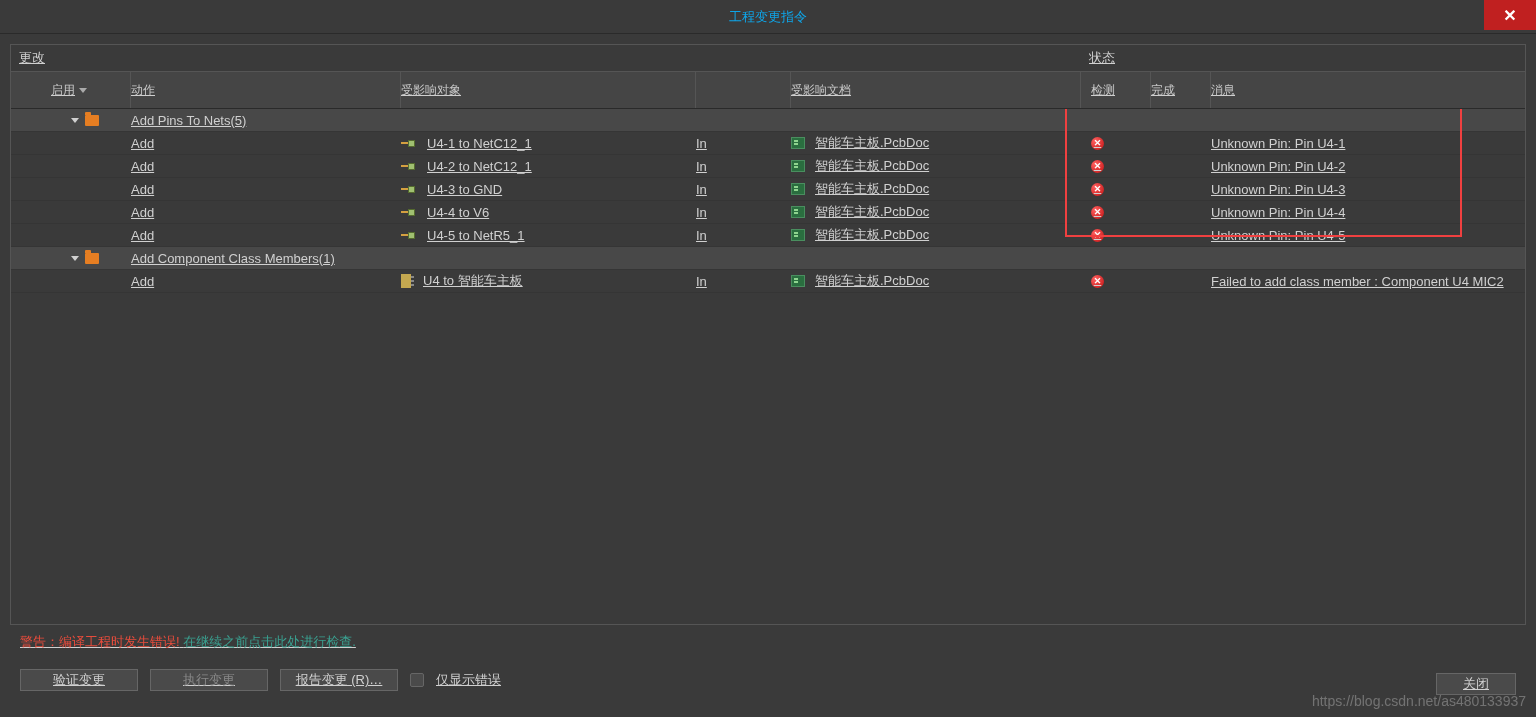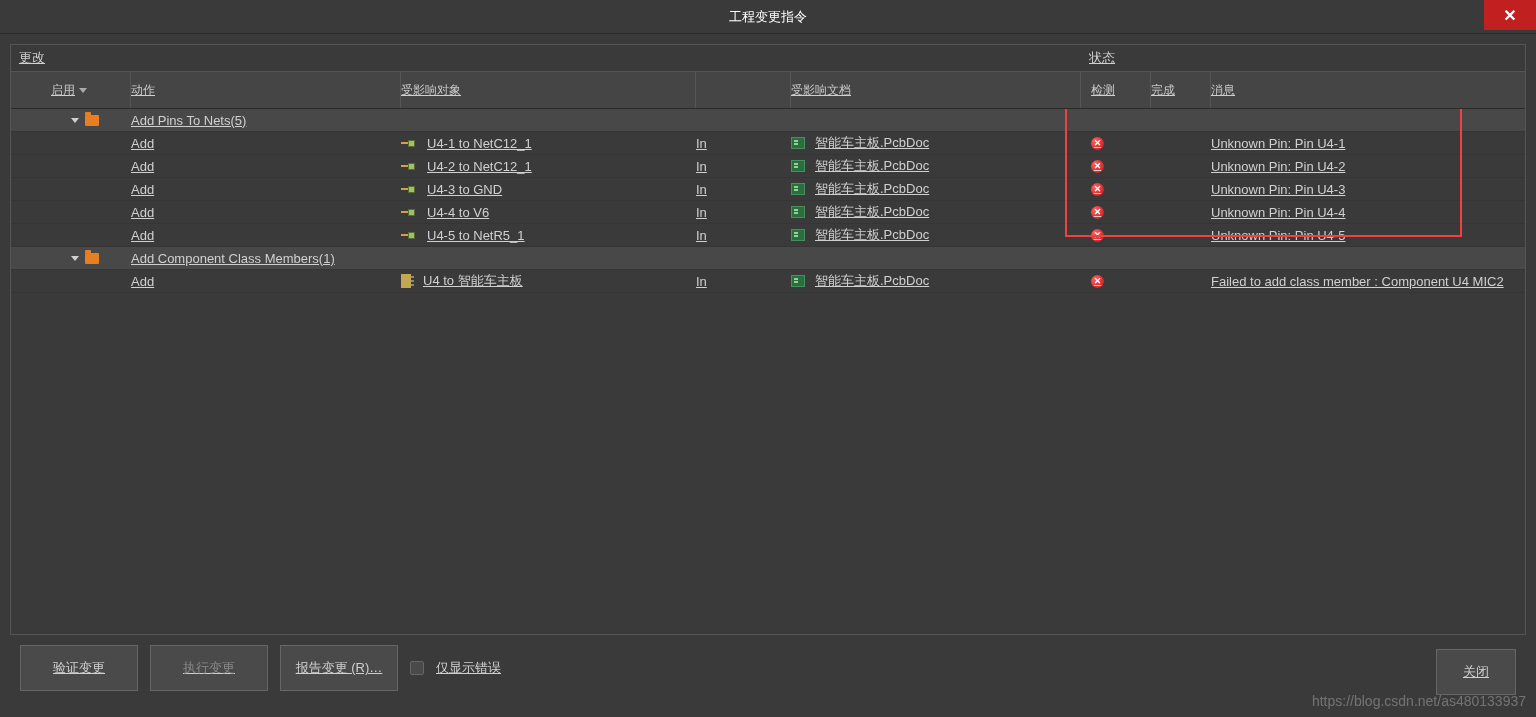--- a/index.html
+++ b/index.html
@@ -23,21 +23,21 @@
 .titlebar {
   height: 34px;
   background: #3a3a3a;
   display: flex;
   align-items: center;
   justify-content: center;
   position: relative;
   border-bottom: 1px solid #2a2a2a;
 }
 .titlebar .title {
-  color: #ffffff;
+  color: #0ea5e9;
   font-size: 13px;
 }
 .close-btn {
   position: absolute;
   right: 0;
   top: 0;
   width: 52px;
   height: 30px;
   background: #c02020;
   display: flex;
@@ -249,21 +249,21 @@
 .button-bar {
   display: flex;
   align-items: center;
   padding: 6px 10px 12px 10px;
   gap: 12px;
 }
 .btn {
   background: #4a4a4a;
   border: 1px solid #666;
   color: #d0d0d0;
-  padding: 13px 0;
+  padding: 1px 0;
   font-size: 13px;
   cursor: pointer;
   width: 118px;
   text-align: center;
 }
 .btn.disabled {
   color: #888;
   cursor: default;
 }
 .btn.right {
@@ -476,20 +476,24 @@
           <div class="col-check">
               <span class="error-icon">✕</span>
             </div>
           <div class="col-done"></div>
           <div class="col-msg">Failed to add class member : Component U4 MIC2</div>
         </div>
 
       </div>
     </div>
 
+    <div class="warning-bar">
+      <span class="warning-red">警告：编译工程时发生错误!</span>
+      <span class="warning-teal">在继续之前点击此处进行检查.</span>
+    </div>
 
     <div class="button-bar">
       <button class="btn">验证变更</button>
       <button class="btn disabled">执行变更</button>
       <button class="btn">报告变更 (R)…</button>
       <label class="chklabel">
         <span class="small-chk"></span>
         <span>仅显示错误</span>
       </label>
       <button class="btn right" style="width:80px">关闭</button>

